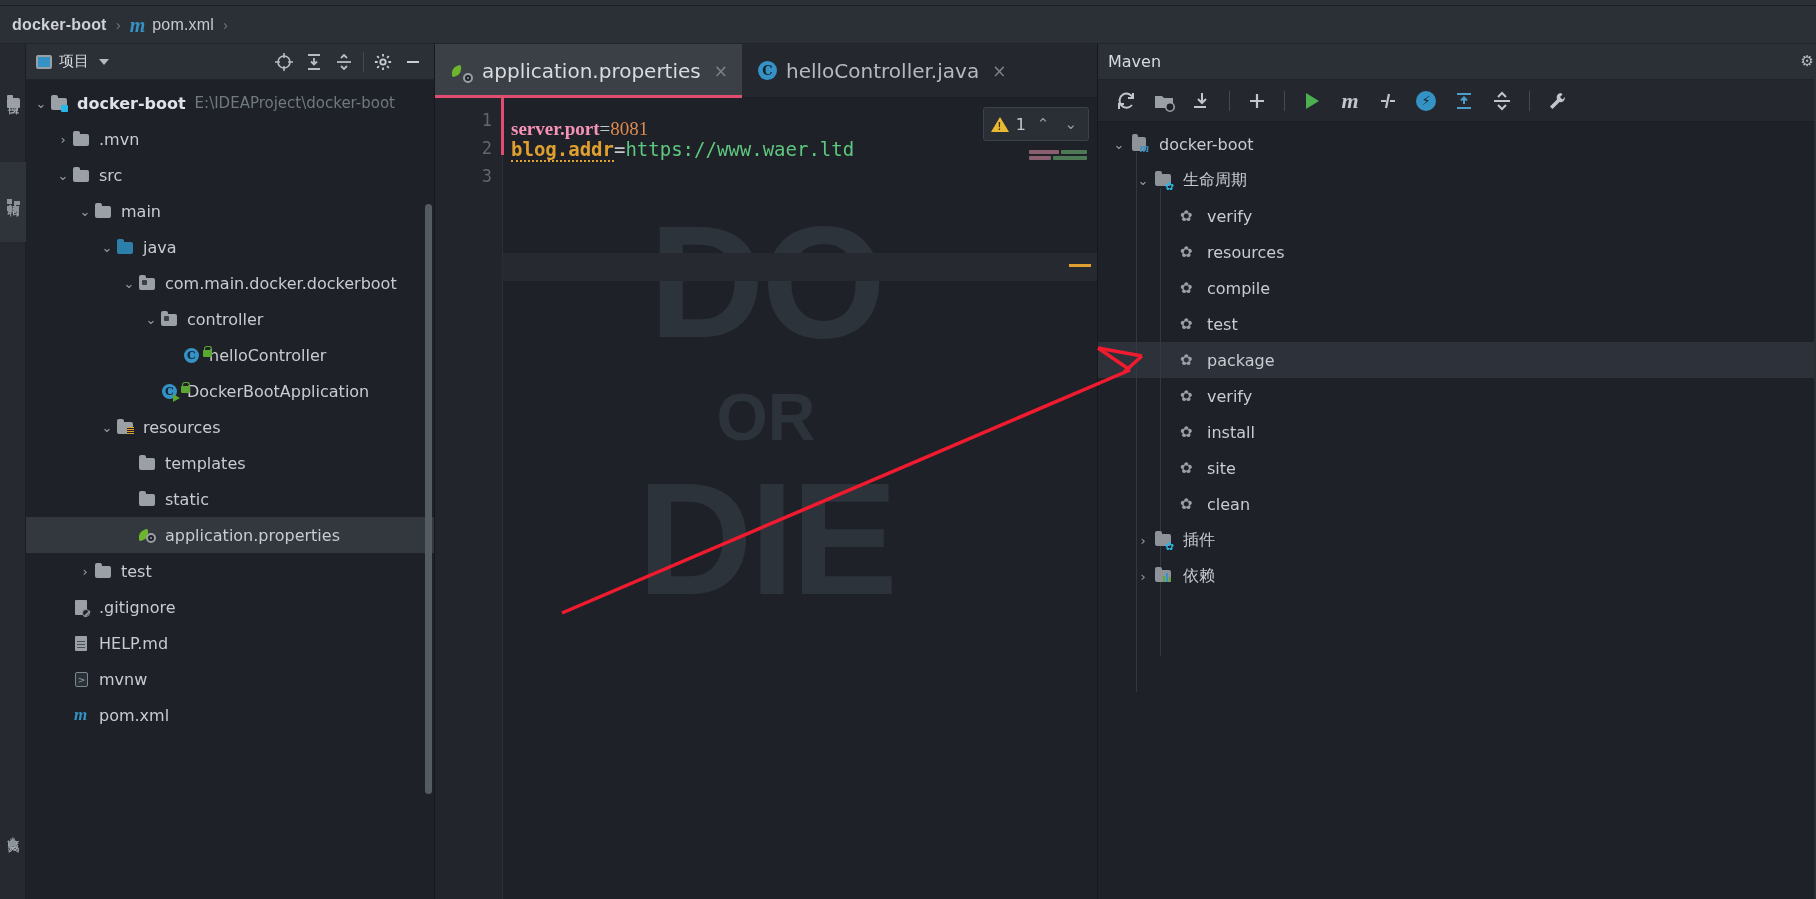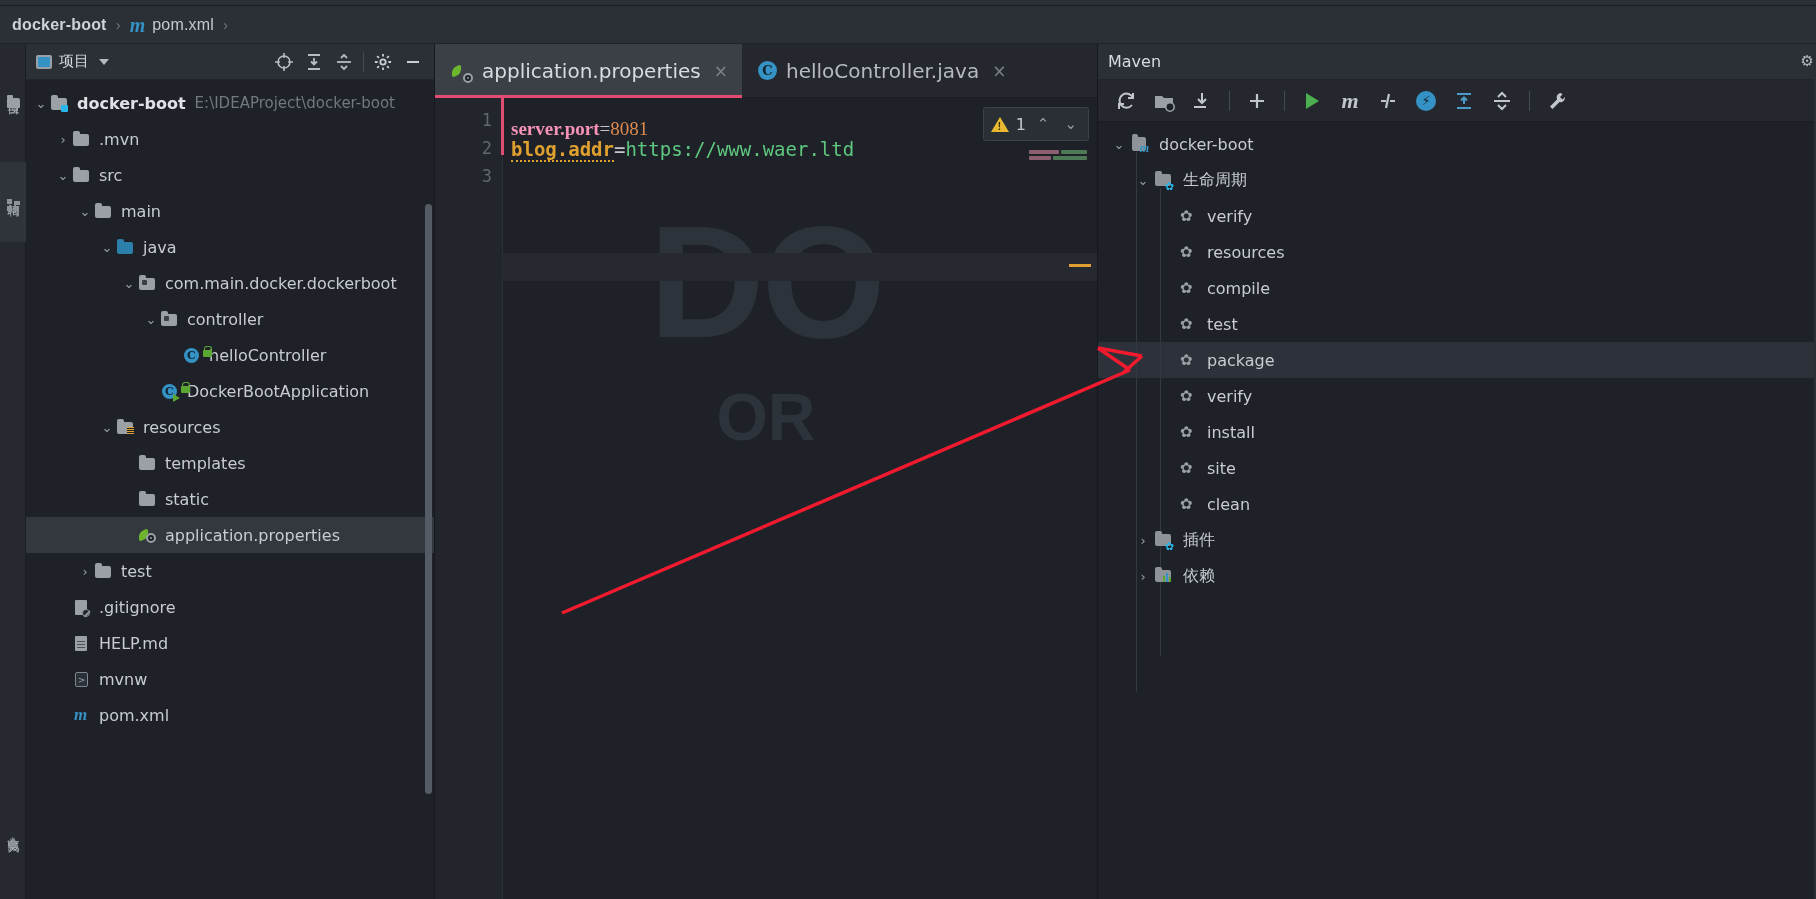--- a/index.html
+++ b/index.html
@@ -627,20 +627,21 @@
         <span class="tab-class">C</span>
         <span>helloController.java</span>
         <span class="close">×</span>
       </div>
     </div>
 
   <div class="code-wrap">
     <div class="watermark">
       <div class="wm-line wm-do">DO</div>
       <div class="wm-line wm-or">OR</div>
+      <div class="wm-line wm-die">DIE</div>
     </div>
     <div class="gutter" id="gutter">
         <div class="ln" style="top: 12px;">1</div>
         <div class="ln" style="top: 40px;">2</div>
         <div class="ln" style="top: 68px;">3</div>
       </div>
     <div class="err-stripe"></div>
     <div class="caret-line"></div>
     <div class="caret-dash"></div>
     <div id="code-lines">

